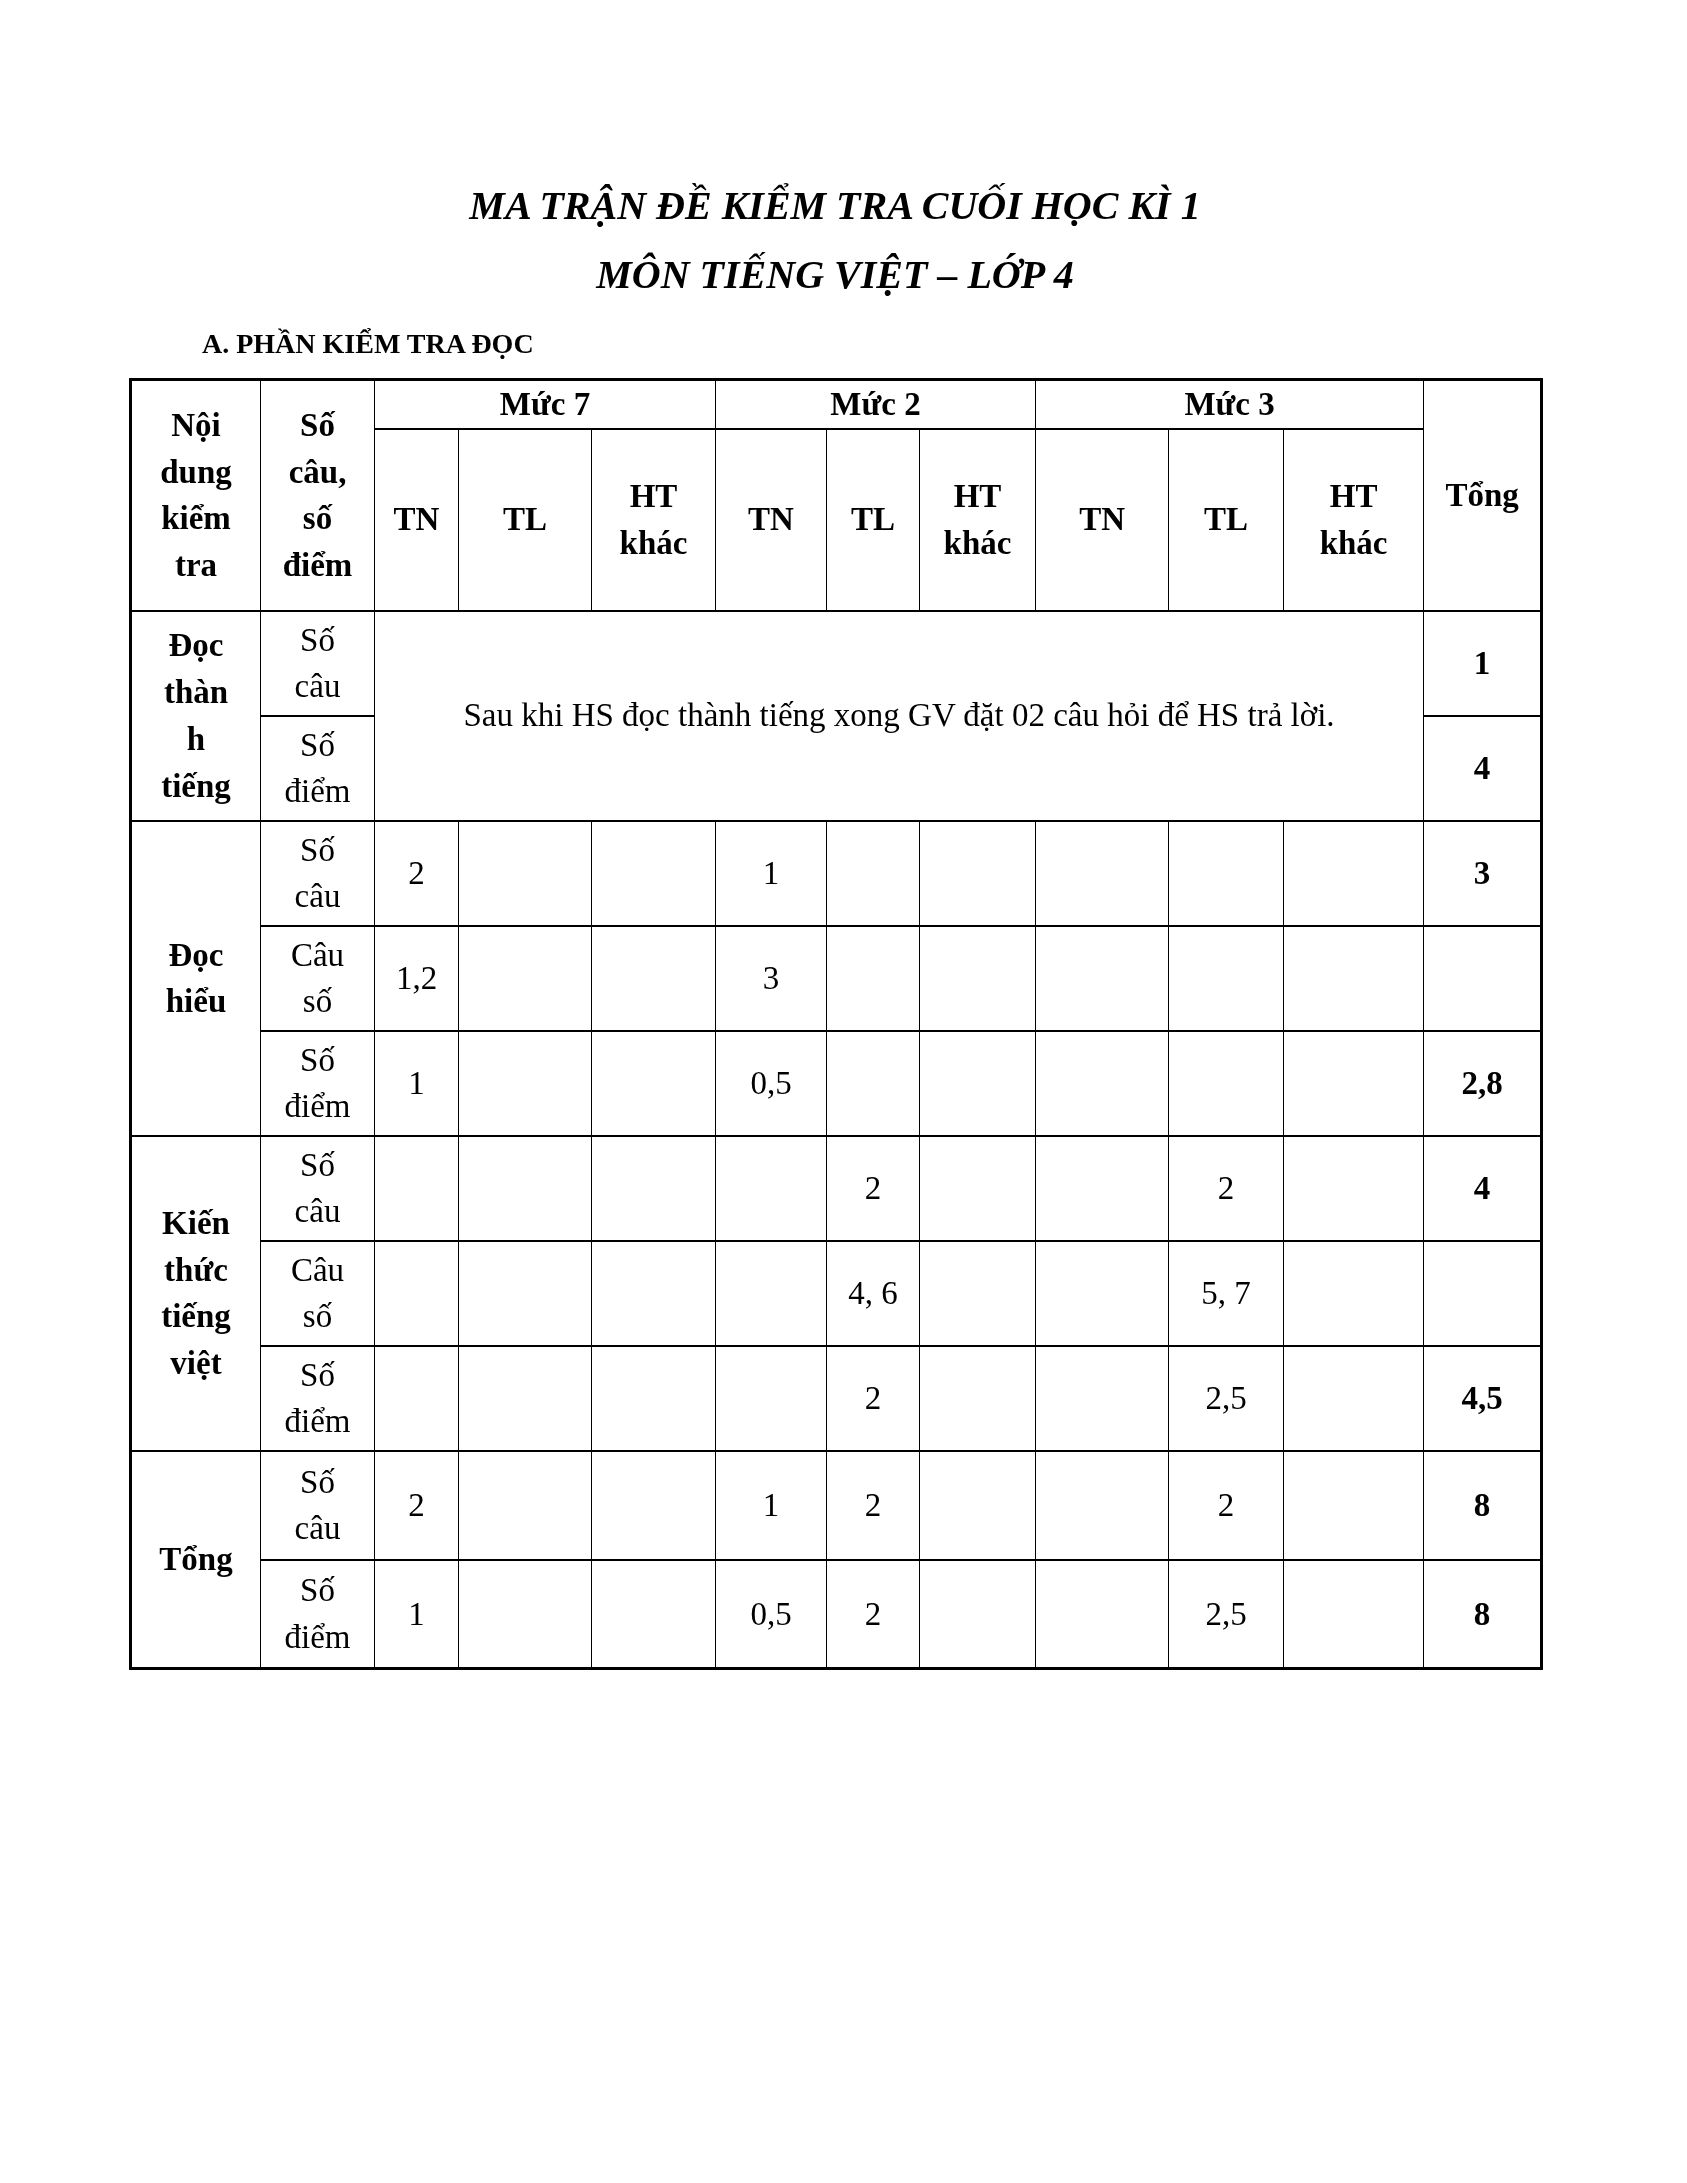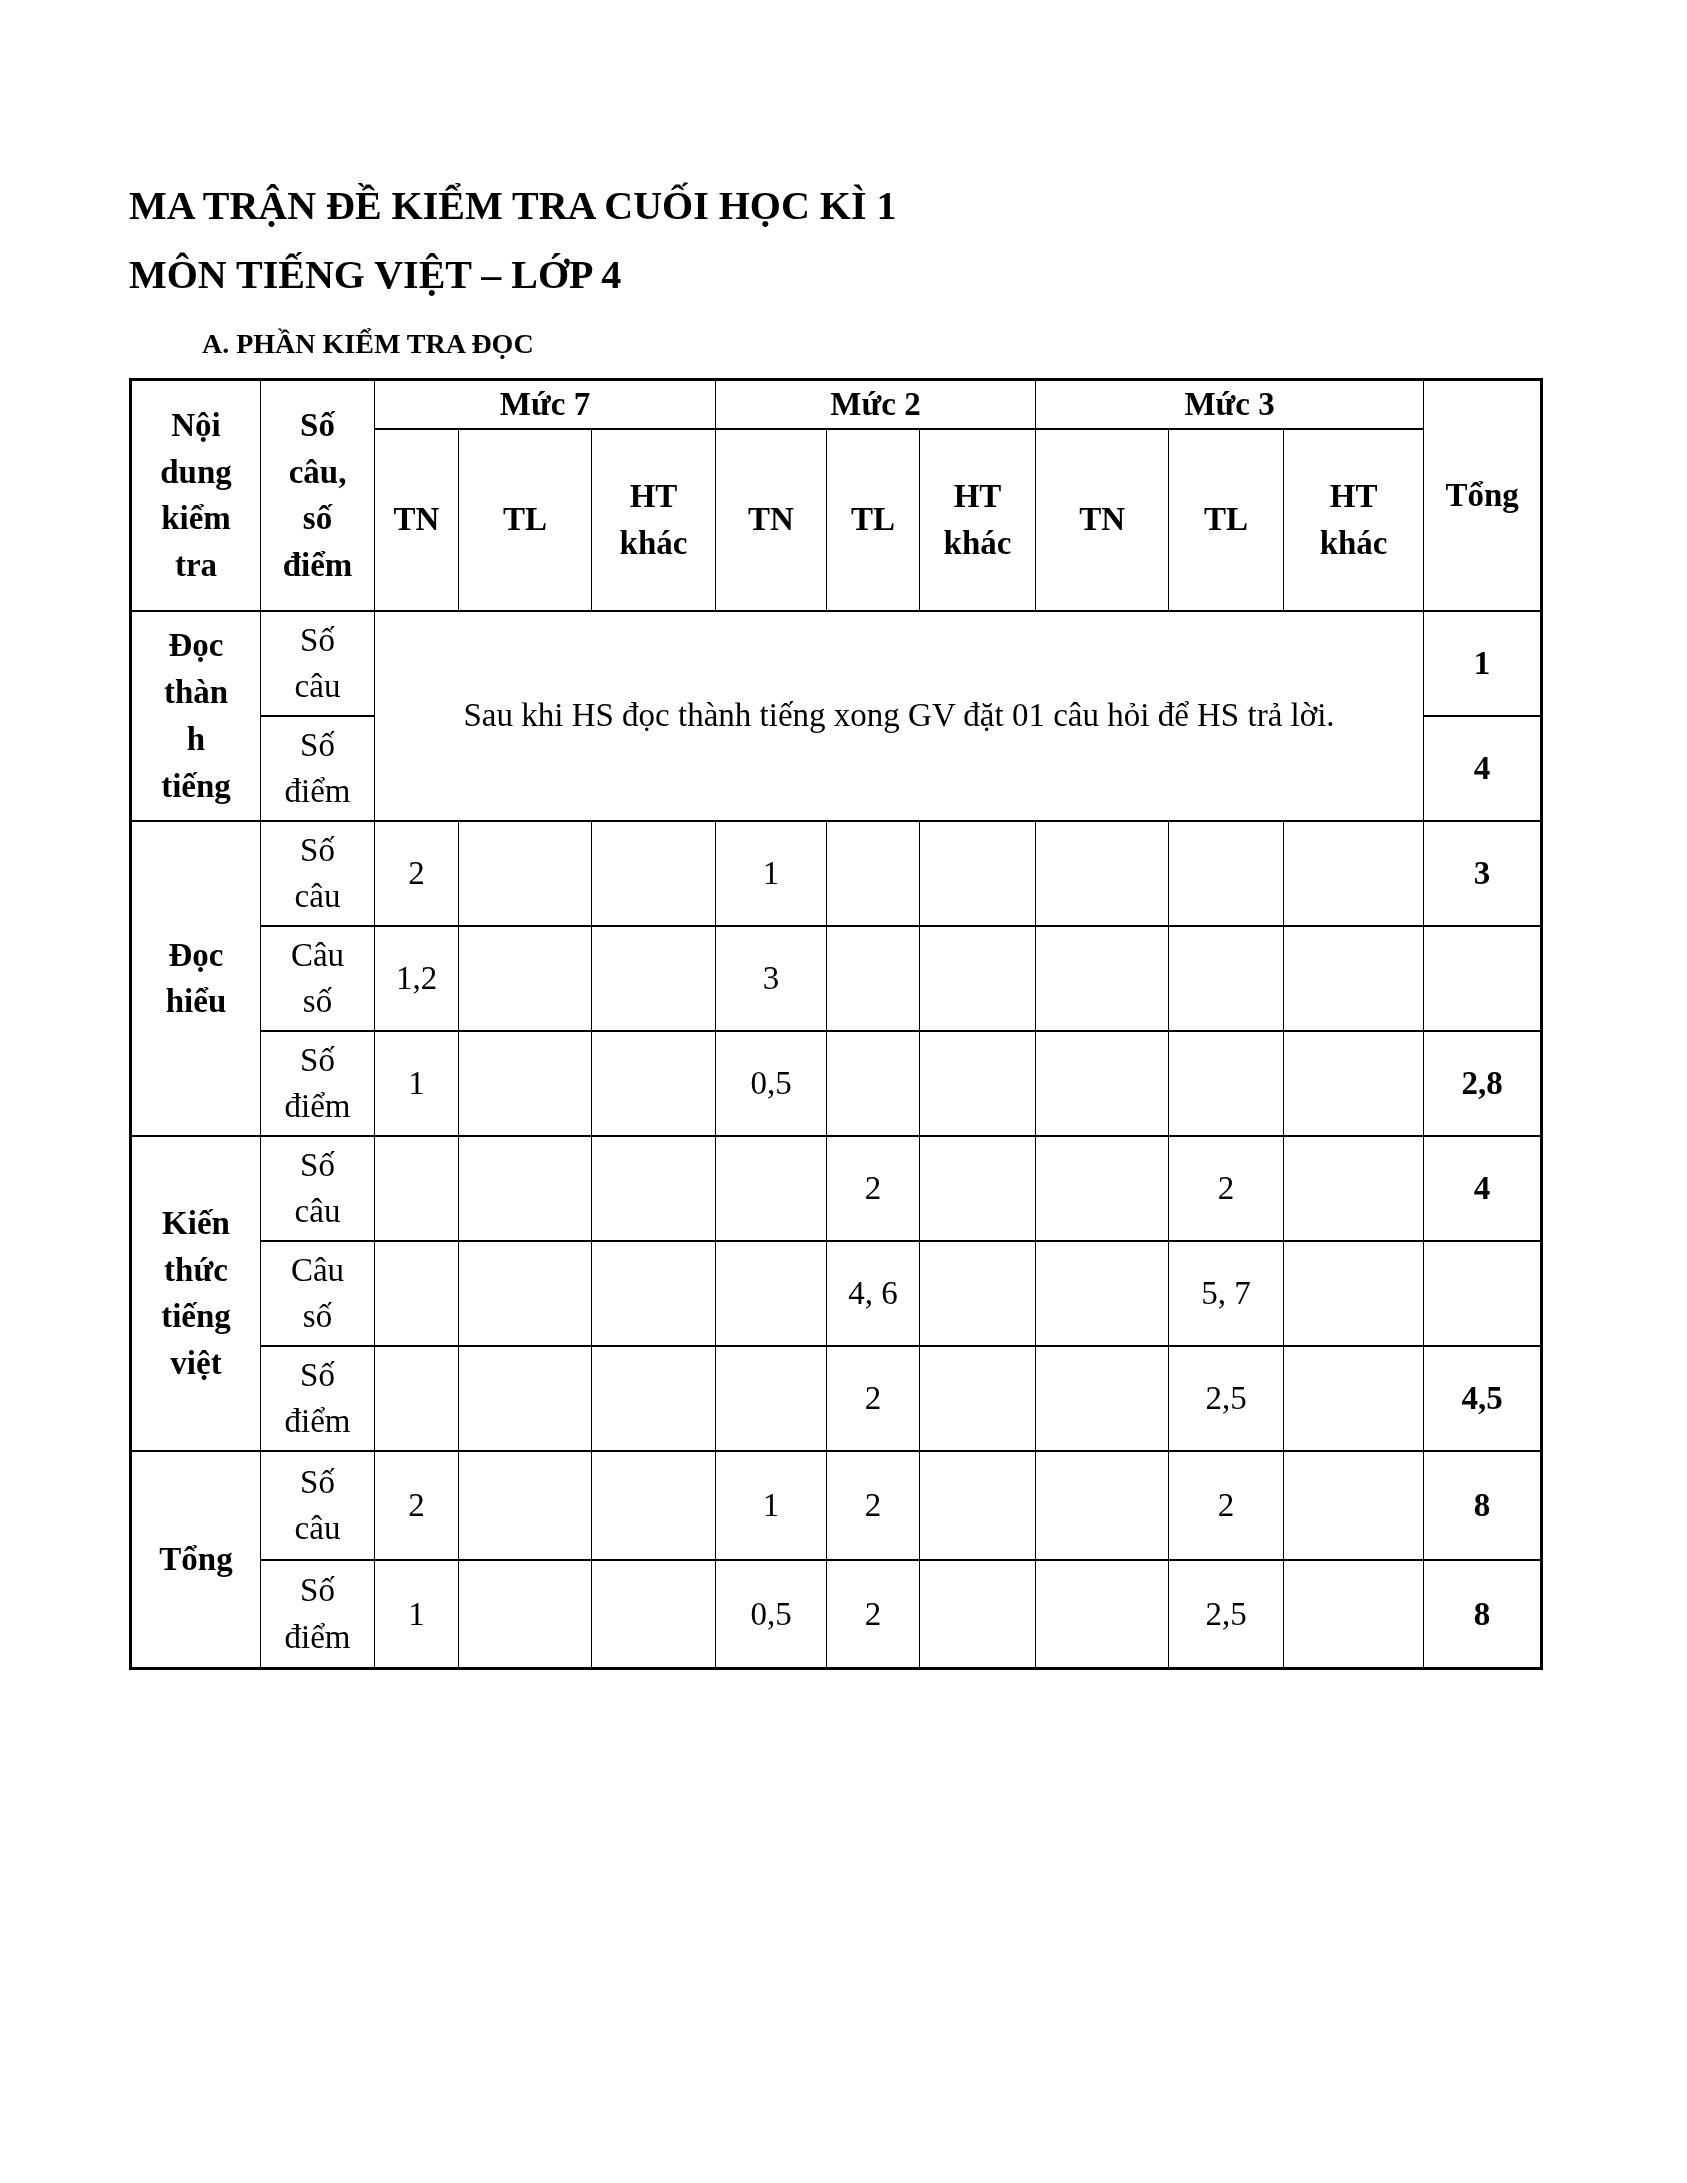--- a/index.html
+++ b/index.html
@@ -16,21 +16,22 @@
     overflow: hidden;
   }
   .doc {
     position: absolute;
     left: 129px;
     top: 0;
     width: 1412px;
   }
   .titles {
     margin-top: 171px;
-    text-align: left;
+    text-align: center;
+    font-style: italic;
   }
   .title {
     font-size: 40px;
     font-weight: bold;
     line-height: 69px;
     white-space: nowrap;
   }
   .heading {
     font-size: 28px;
     font-weight: bold;
@@ -131,21 +132,21 @@
 khác</td>
       </tr>
 
       <tr class="r">
         <td rowspan="2" class="lbl wrap">Đọc
 thàn
 h
 tiếng</td>
         <td class="wrap">Số
 câu</td>
-        <td colspan="9" rowspan="2" class="note">Sau khi HS đọc thành tiếng xong GV đặt 01 câu hỏi để HS trả lời.</td>
+        <td colspan="9" rowspan="2" class="note">Sau khi HS đọc thành tiếng xong GV đặt 02 câu hỏi để HS trả lời.</td>
         <td class="tot">1</td>
       </tr>
 
       <tr class="r">
         <td class="wrap">Số
 điểm</td>
         <td class="tot">4</td>
       </tr>
 
       <tr class="r">

